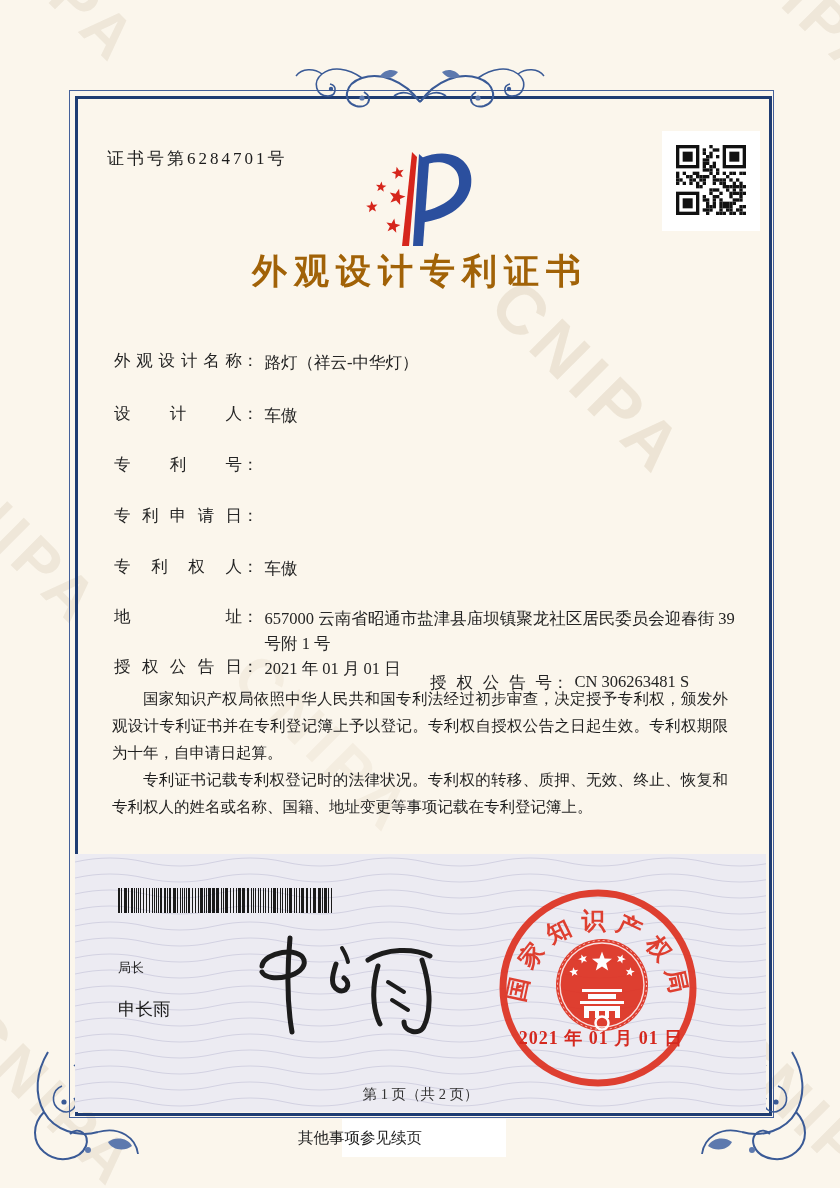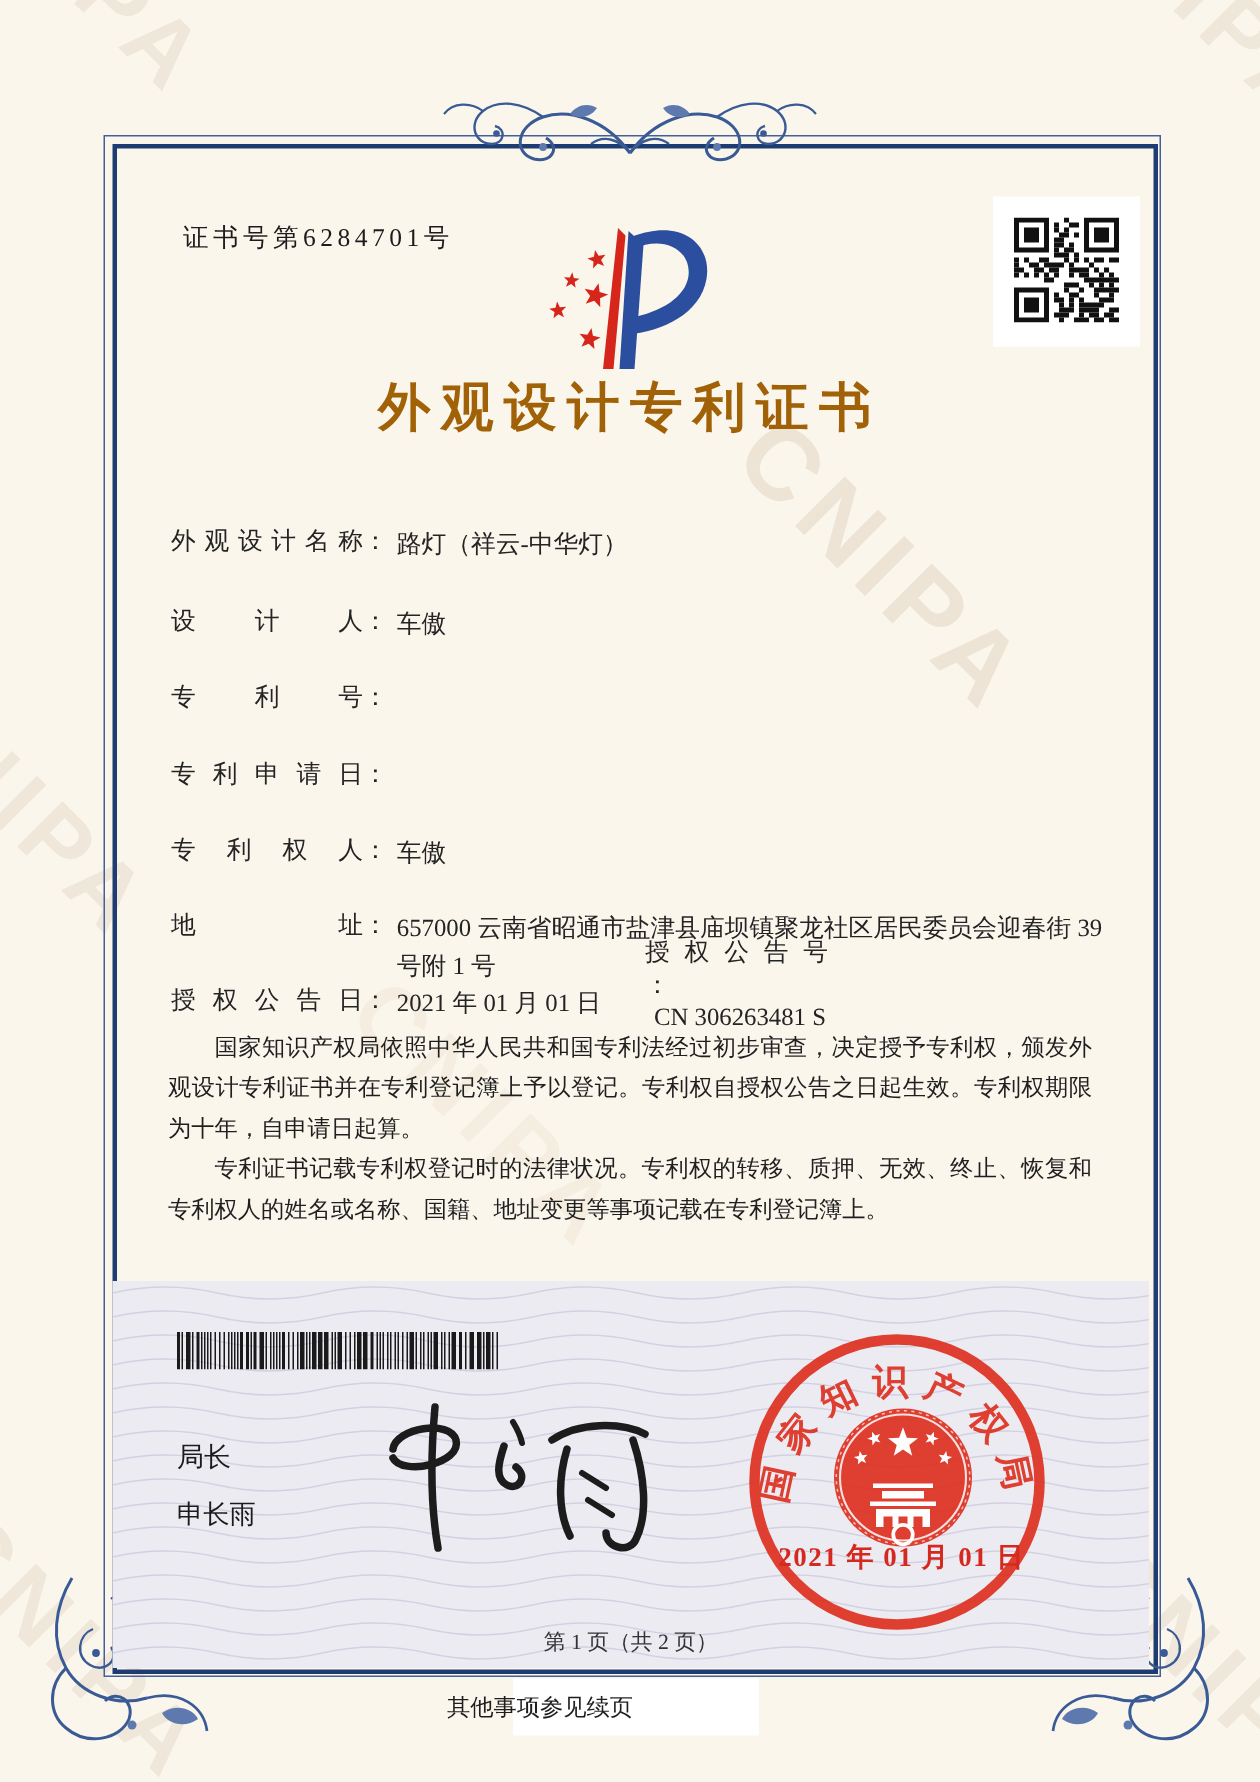--- a/index.html
+++ b/index.html
@@ -11,39 +11,39 @@
       font-weight:bold;font-size:62px;letter-spacing:7px;color:rgba(198,178,148,0.22);
       transform:rotate(45deg);white-space:nowrap;pointer-events:none;}
   .wm.big{font-size:68px;color:rgba(198,178,148,0.26);}
   .wm.faint{color:rgba(198,178,148,0.13);}
   
   .frame-outer{position:absolute;left:69px;top:90px;width:703px;height:1026px;
       border:1.5px solid #44609a;}
   .frame-inner{position:absolute;left:75px;top:96px;width:691px;height:1014px;
       border:3px solid #1e3c72;}
   
-  .cert-no{left:122px;top:147px;font-size:17px;letter-spacing:3px;color:#1c1c1c;text-align:center;}
+  .cert-no{left:107px;top:147px;font-size:17px;letter-spacing:3px;color:#1c1c1c;text-align:center;}
   .qr-patch{left:662px;top:131px;width:98px;height:100px;background:#ffffff;}
   .title{left:170px;top:248px;width:500px;text-align:center;font-size:35px;
          font-weight:bold;letter-spacing:7px;color:#a16207;}
   
   .row{position:absolute;left:114px;display:flex;font-size:16.5px;color:#242424;}
   .row .lbl{width:128px;text-align:justify;text-align-last:justify;flex:none;}
   .row .colon{flex:none;}
   .row .val{margin-left:6px;width:472px;line-height:25px;}
   .grant-right{position:absolute;left:430px;display:flex;font-size:16.5px;color:#242424;}
   .grant-right .lbl{width:122px;text-align:justify;text-align-last:justify;flex:none;}
   .grant-right .val{margin-left:6px;}
   
   .paras{left:112px;top:686px;width:616px;font-size:15.5px;line-height:1.74;
          text-align:justify;color:#1f1f1f;}
   .paras p{margin:0;text-indent:2em;}
   
   .band{left:75px;top:854px;width:691px;height:258px;background:#ecebf2;overflow:hidden;}
-  .officer-title{left:118px;top:959px;font-size:18px;color:#1b1b1b;font-family:"Liberation Sans","DejaVu Sans",sans-serif;}
+  .officer-title{left:118px;top:959px;font-size:13px;color:#1b1b1b;font-family:"Liberation Sans","DejaVu Sans",sans-serif;}
   .officer-name{left:118px;top:997px;font-size:17.5px;color:#1b1b1b;font-family:"Liberation Sans","DejaVu Sans",sans-serif;}
   .seal-date{left:505px;top:1026px;width:192px;text-align:center;font-size:18px;
              font-weight:bold;color:#d5281e;letter-spacing:1px;}
   .page-info{left:75px;top:1085px;width:691px;text-align:center;font-size:14.5px;color:#333;}
   .footer-patch{left:342px;top:1119px;width:164px;height:38px;background:#ffffff;}
   .footer-note{left:0;top:1128px;width:720px;text-align:center;font-size:15.5px;color:#1e1e1e;}
 </style>
 </head>
 <body>
 
@@ -285,21 +285,21 @@
 <div class="row" style="top:606px;">
   <span class="lbl">地址</span>
     <span class="colon">：</span>
   <span class="val">657000 云南省昭通市盐津县庙坝镇聚龙社区居民委员会迎春街 39 号附 1 号</span>
 </div>
 <div class="row" style="top:656px;">
   <span class="lbl">授权公告日</span>
     <span class="colon">：</span>
   <span class="val">2021 年 01 月 01 日</span>
 </div>
-<div class="grant-right" style="top:624px;flex-direction:column;">
+<div class="grant-right" style="top:672px;">
   <span class="lbl">授权公告号</span>
     <span class="colon">：</span>
   <span class="val">CN 306263481 S</span>
 </div>
 
 <div class="abs paras">
   <p>国家知识产权局依照中华人民共和国专利法经过初步审查，决定授予专利权，颁发外观设计专利证书并在专利登记簿上予以登记。专利权自授权公告之日起生效。专利权期限为十年，自申请日起算。</p>
   <p>专利证书记载专利权登记时的法律状况。专利权的转移、质押、无效、终止、恢复和专利权人的姓名或名称、国籍、地址变更等事项记载在专利登记簿上。</p>
 </div>
 

